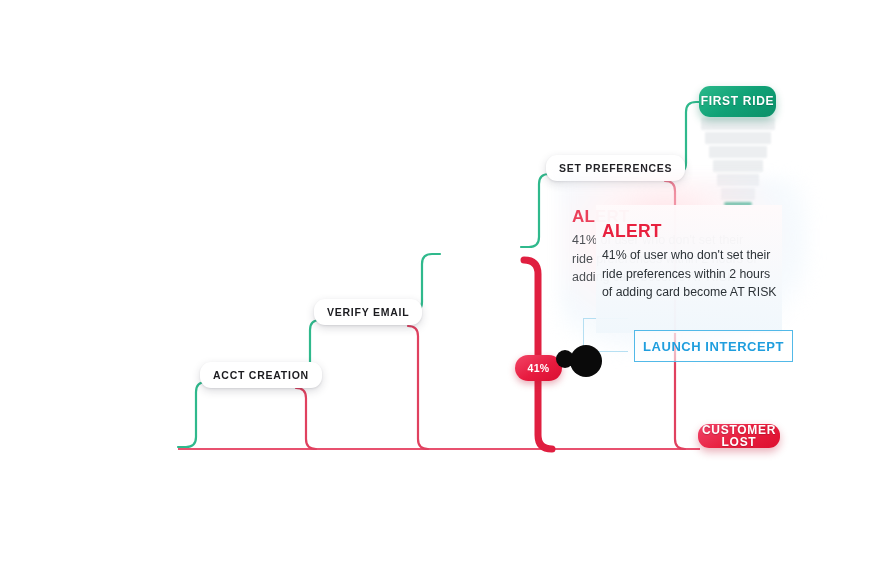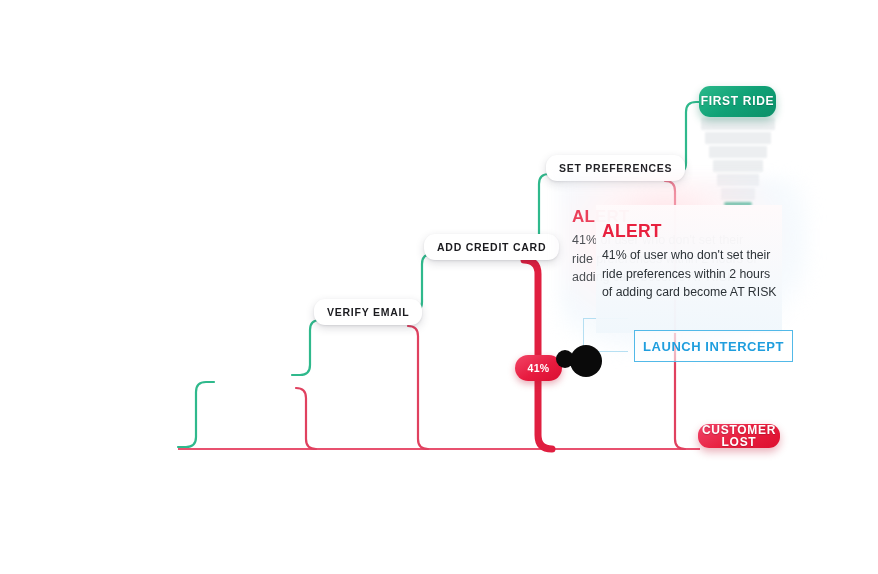--- a/index.html
+++ b/index.html
@@ -164,25 +164,25 @@
     <path d="M521 247 H529 Q539 247 539 237 V184 Q539 174 549 174 H557" stroke="#2fb98c" stroke-width="2.2" fill="none" stroke-linecap="round"></path>
     <path d="M668 173 H676 Q686 173 686 163 V112 Q686 102 696 102 H704" stroke="#2fb98c" stroke-width="2.2" fill="none" stroke-linecap="round"></path>
 
     <path d="M296 388 Q306 388 306 398 V439 Q306 449 316 449" stroke="#e0415f" stroke-width="2.2" fill="none" stroke-linecap="round"></path>
     <path d="M408 326 Q418 326 418 336 V439 Q418 449 428 449" stroke="#e0415f" stroke-width="2.2" fill="none" stroke-linecap="round"></path>
     <path d="M524 260 Q538 260 538 274 V435 Q538 449 552 449" stroke="#e01f40" stroke-width="7" fill="none" stroke-linecap="round"></path>
     <path d="M665 181 Q675 181 675 191 V439 Q675 449 685 449" stroke="#e0415f" stroke-width="2.2" fill="none" stroke-linecap="round"></path>
   </svg>
 
 
+  <div class="step-chip" style="left:200px;top:362px;">
+    <span>ACCT CREATION</span>
+  </div>
   <div class="step-chip" style="left:314px;top:299px;">
     <span>VERIFY EMAIL</span>
-  </div>
-  <div class="step-chip" style="left:424px;top:234px;">
-    <span>ADD CREDIT CARD</span>
   </div>
   <div class="step-chip" style="left:546px;top:155px;">
     <span>SET PREFERENCES</span>
   </div>
 
   <div id="ghost-funnel">
     <i style="width:74px;height:12px;"></i>
     <i style="width:66px;height:12px;"></i>
     <i style="width:58px;height:12px;"></i>
     <i style="width:50px;height:12px;"></i>

